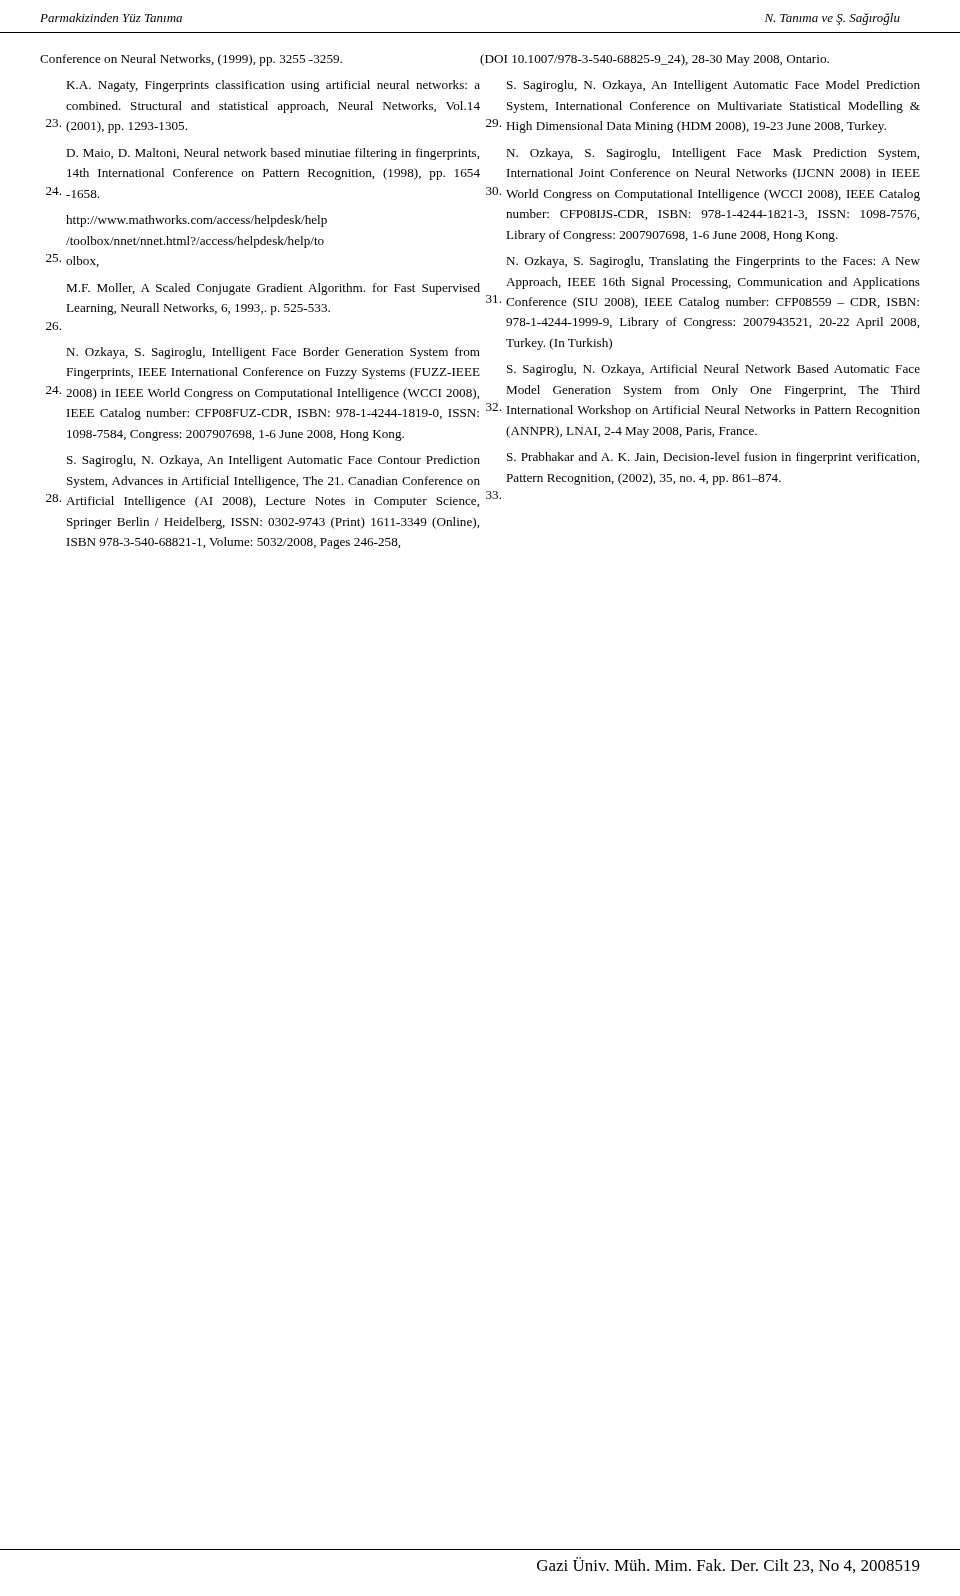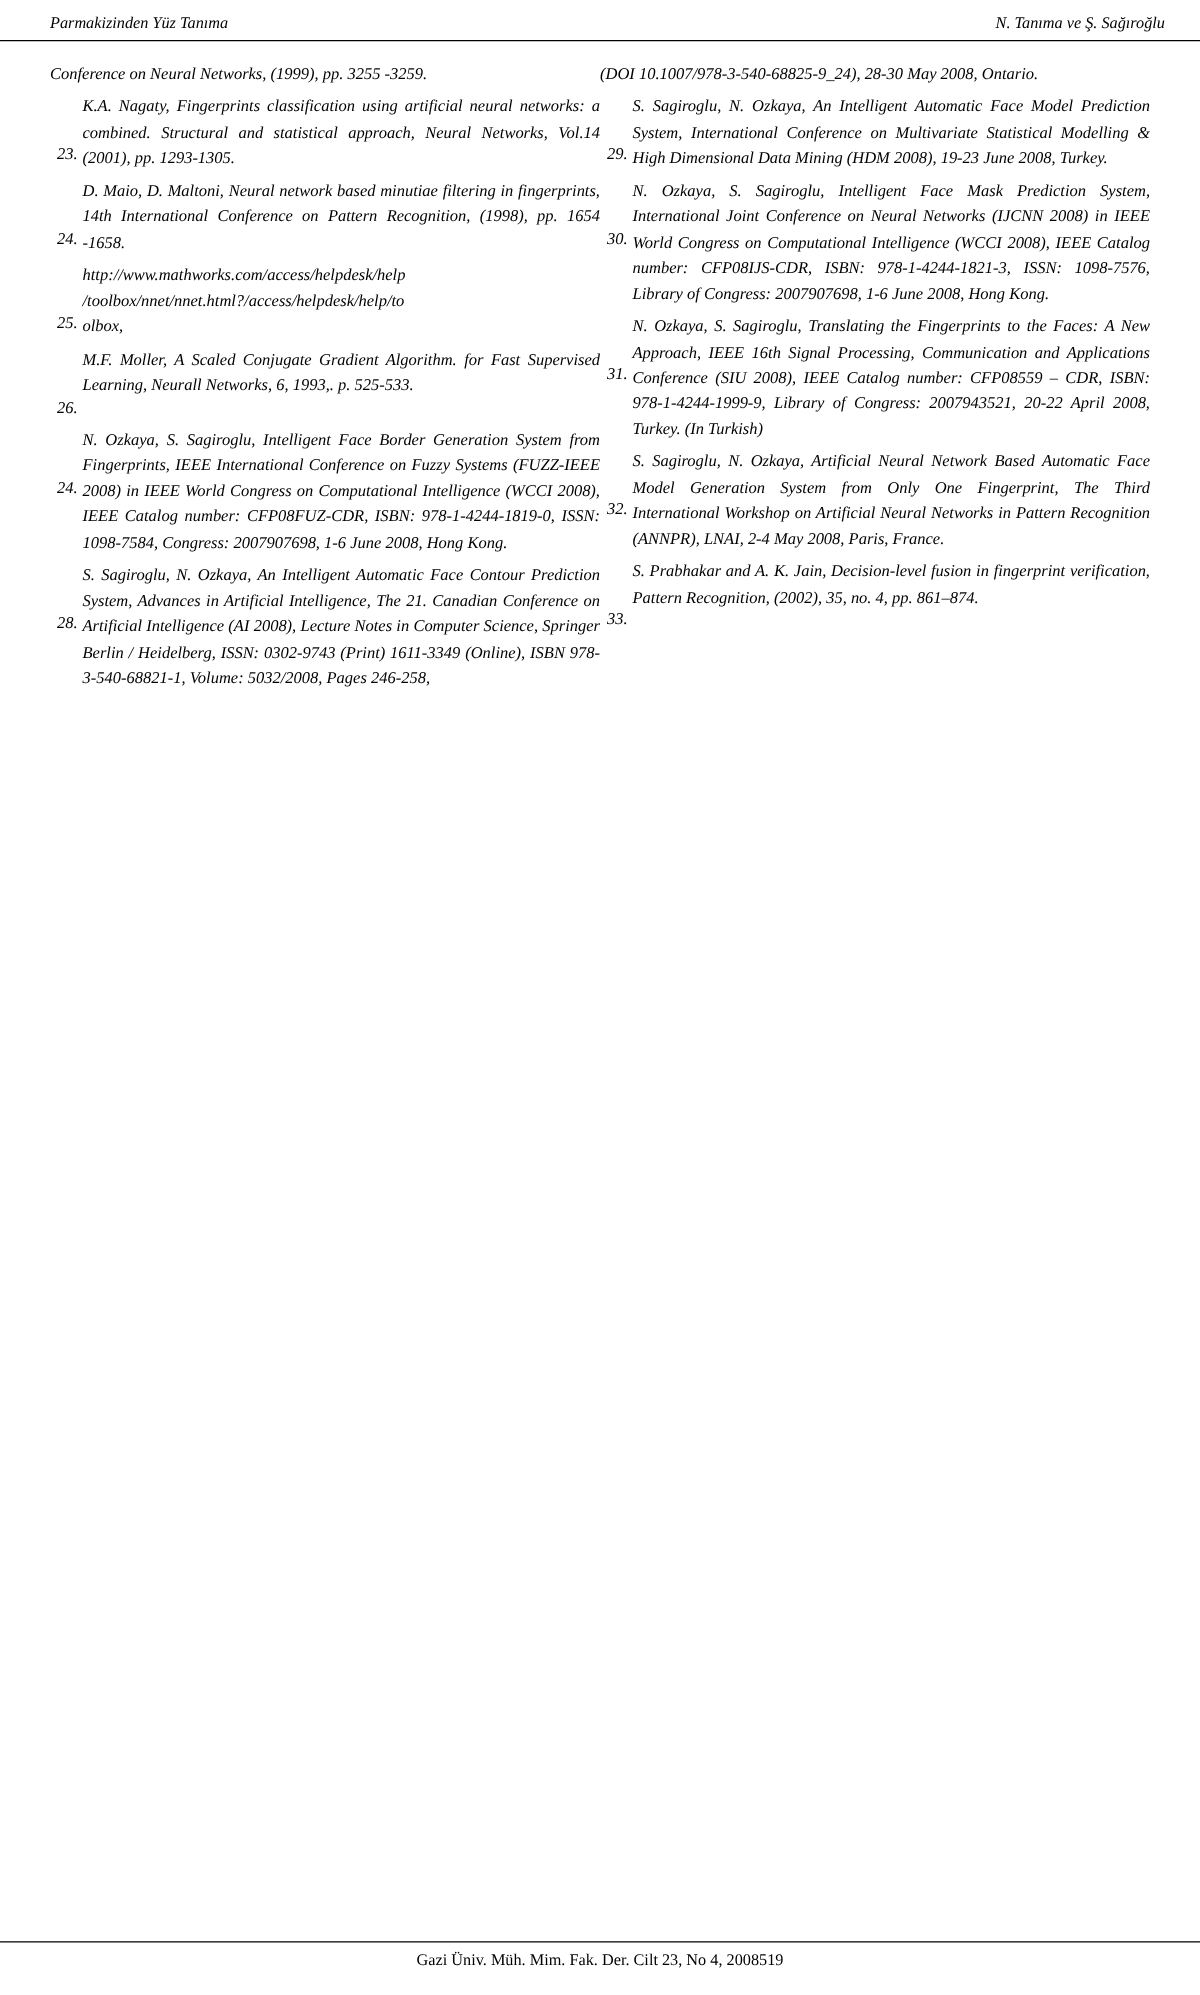--- a/index.html
+++ b/index.html
@@ -9,40 +9,39 @@
       font-size: 13.5px;
       color: #000;
       width: 960px;
       min-height: 1596px;
       position: relative;
     }
     .page-header {
       display: flex;
       justify-content: space-between;
       align-items: center;
-      padding: 10px 28px 6px 40px;
+      padding: 10px 60px 6px 40px;
       border-bottom: 1px solid #000;
       font-size: 13px;
       font-style: italic;
     }
     .page-footer {
       display: flex;
-      justify-content: center;
+      justify-content: flex-end;
       align-items: center;
       padding: 6px 40px 10px 40px;
       border-top: 1px solid #000;
-      font-size: 13px;
+      font-size: 17px;
       position: absolute;
       bottom: 10px;
       left: 0; right: 0;
     }
     .content-area {
       display: flex;
       padding: 16px 40px 0 40px;
-      font-style: italic;
     }
     .col-left, .col-right {
       flex: 1;
       font-size: 13.2px;
       line-height: 1.55;
       text-align: justify;
     }
     .ref-entry {
       display: flex;
       gap: 4px;

